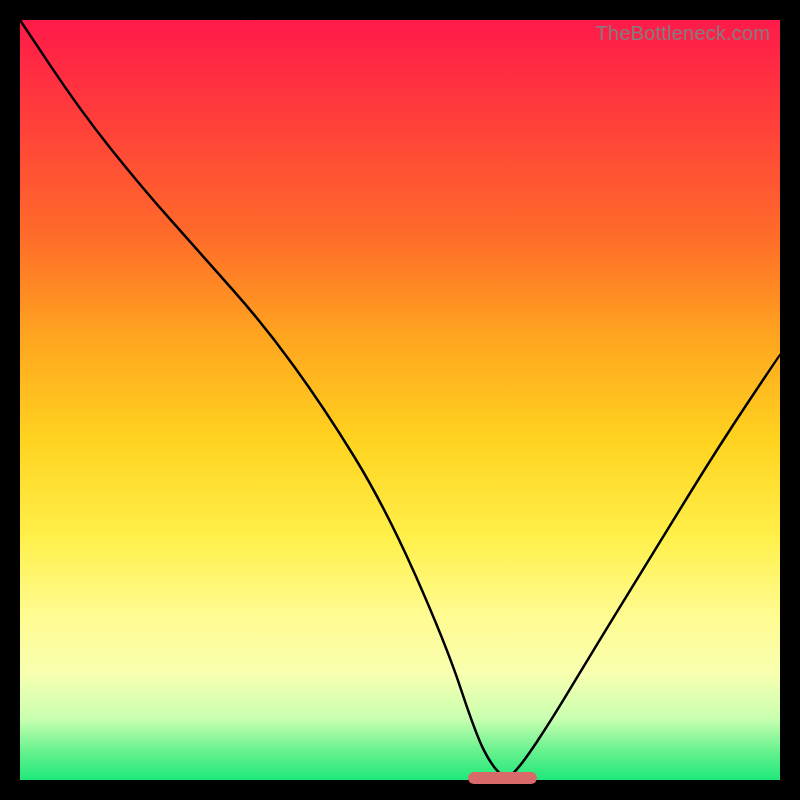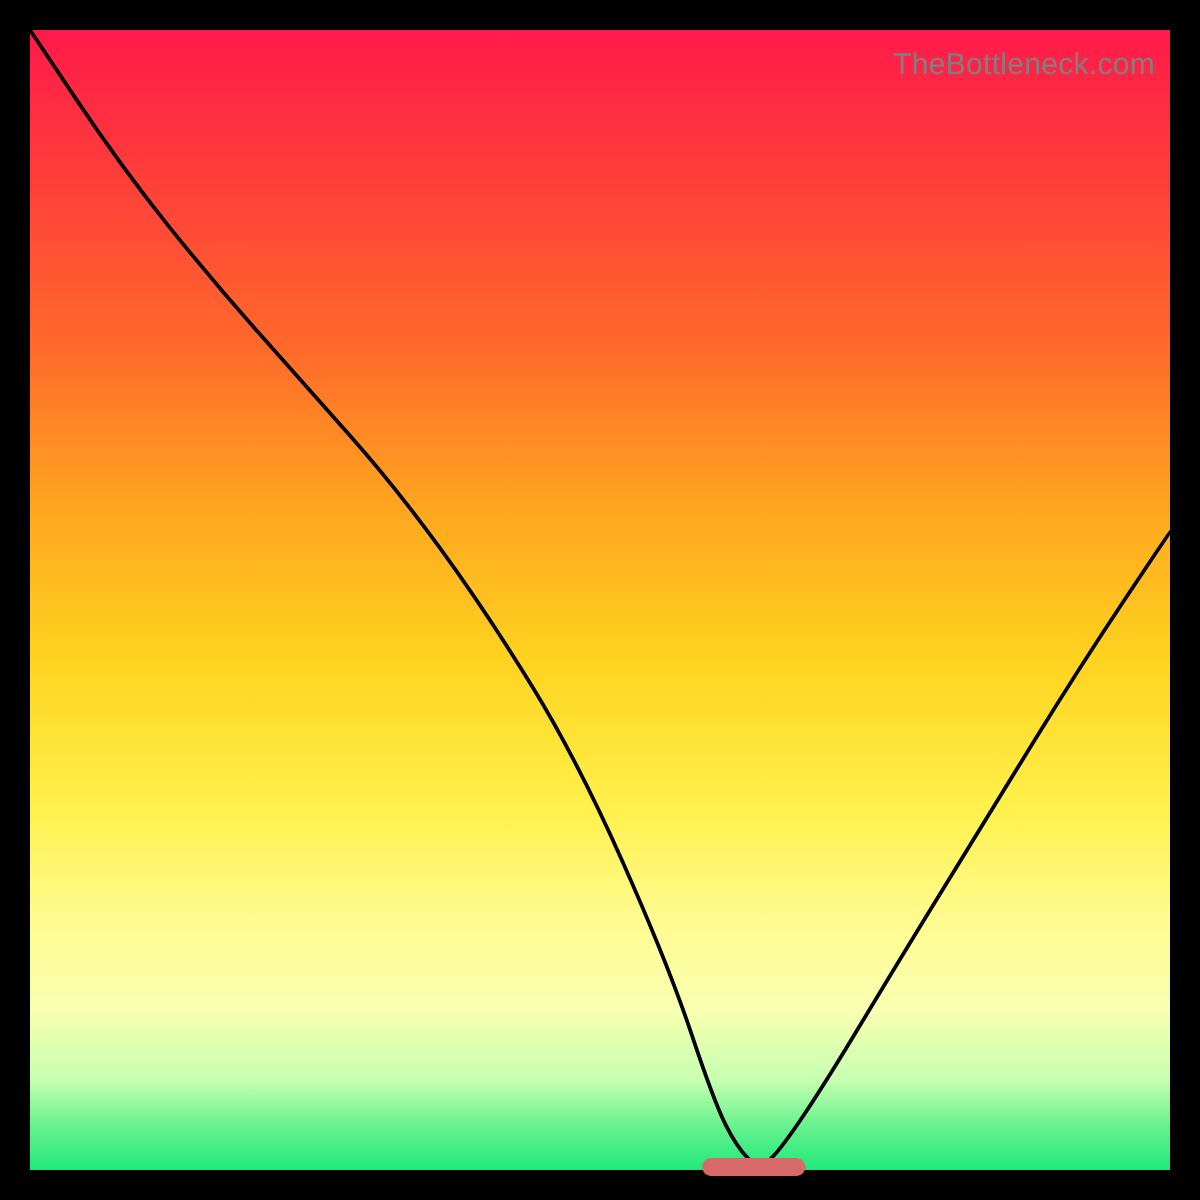--- a/index.html
+++ b/index.html
@@ -31,21 +31,21 @@
       #fff04a 68%,
       #fffb8f 78%,
       #f8ffb0 86%,
       #c8ffb0 92%,
       #6bf28f 96%,
       #1fe87a 100%
     );
   }
   .watermark {
     position: absolute;
-    top: 12px;
+    top: 2px;
     right: 10px;
     font-family: Arial, Helvetica, sans-serif;
     font-size: 20px;
     color: #808080;
     letter-spacing: 0.2px;
   }
   svg.curve {
     position: absolute;
     left: 0;
     top: 0;

